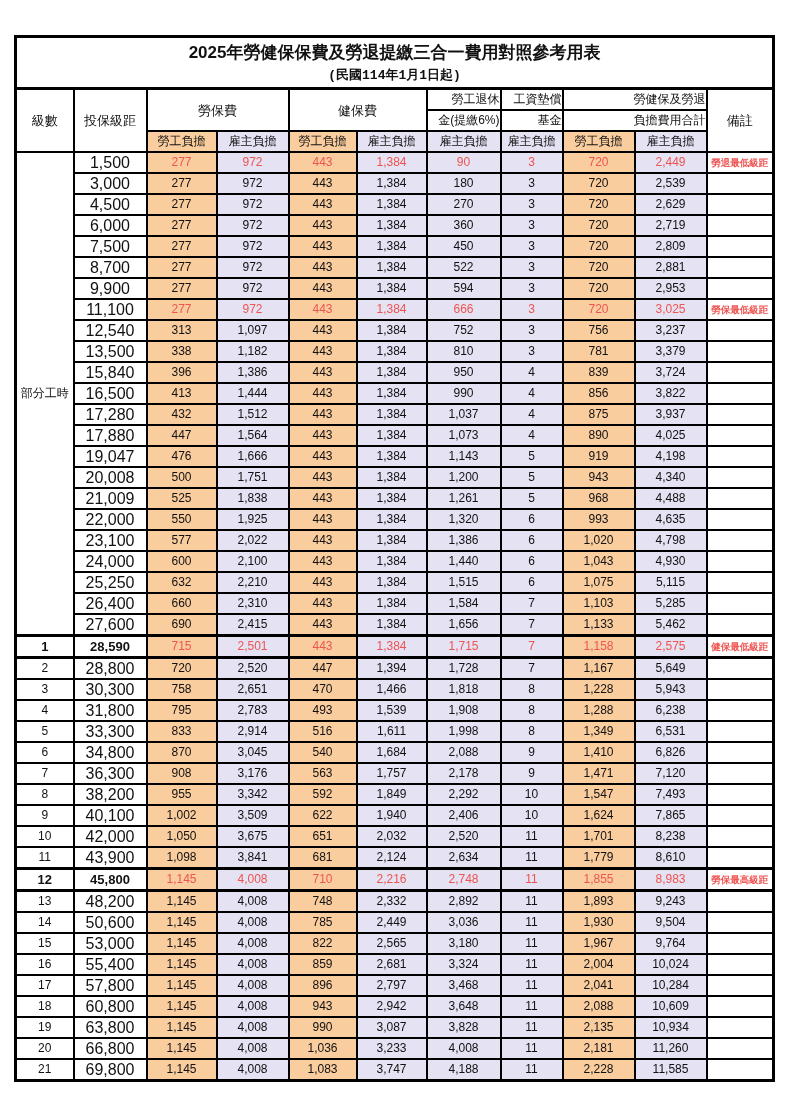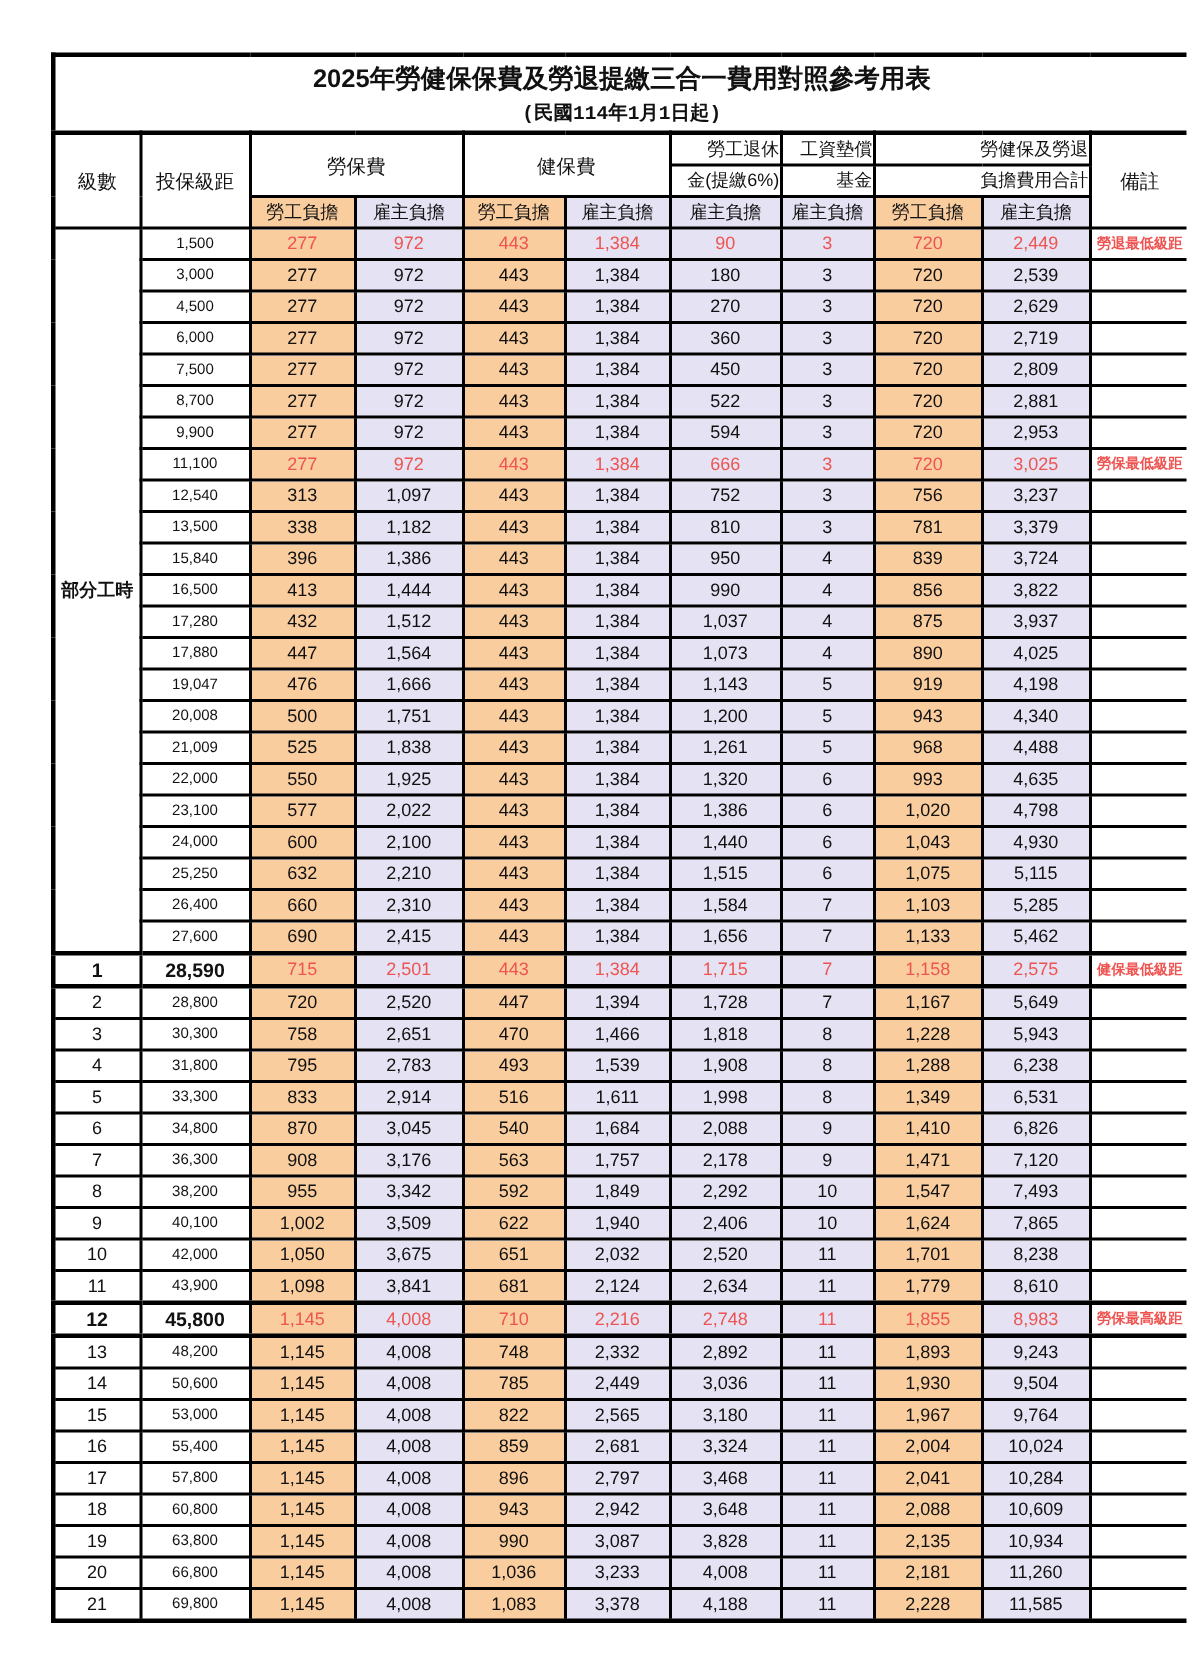--- a/index.html
+++ b/index.html
@@ -8,21 +8,21 @@
     --red:#EE5451;
     --border:#000000;
     --ink:#111111;
   }
   html,body{margin:0;padding:0;background:#ffffff;}
   body{
     width:791px;height:1120px;
     font-family:"Liberation Sans","DejaVu Sans",sans-serif;
     color:var(--ink);
   }
-  .page{padding:35px 16px 0 34px;}
+  .page{padding:35px 16px 0 14px;}
   table.fee-table{
     border-collapse:collapse;
     table-layout:fixed;
     width:758px;
     border:3px solid var(--border);
   }
   td{
     border:2px solid var(--border);
     text-align:center;
     vertical-align:middle;
@@ -35,22 +35,22 @@
   .title-cell{height:49px;border-bottom:3px solid var(--border);}
   .title-line{font-size:17px;font-weight:bold;line-height:26px;}
   .subtitle-line{font-size:13px;font-weight:bold;line-height:19px;font-family:Liberation Mono, monospace;}
   .hdr{font-size:13px;height:19px;line-height:17px;}
   .hdr2{font-size:12px;height:19px;line-height:17px;text-align:right;}
   .subhdr{font-size:12px;height:19px;line-height:17px;margin-top:40px;}
   tbody td{height:19px;line-height:19px;}
   .worker{background:var(--worker-bg);}
   .employer{background:var(--employer-bg);}
   .level-cell{font-size:12px;}
-  .part-time-cell{font-size:12px;letter-spacing:0;font-weight:bold;}
-  .bracket-cell{font-size:10px;}
+  .part-time-cell{font-size:12px;letter-spacing:0;}
+  .bracket-cell{font-size:16px;}
   .bracket-cell.bold,.level-cell.bold{font-weight:bold;font-size:13px;}
   .remark-cell{font-size:9.5px;color:var(--red);font-weight:bold;line-height:19px;margin-top:40px;}
   tr.red-row td.val,tr.red-row td.remark-cell{color:var(--red);}
   tr.thick-row td{border-top-width:3px;border-bottom-width:3px;}
 </style>
 </head>
 <body>
 
 <div class="page">
   <table class="fee-table">
@@ -637,21 +637,21 @@
           <td class="val worker">2,181</td>
           <td class="val employer">11,260</td>
           <td class="remark-cell"></td>
         </tr>
         <tr>
           <td class="level-cell">21</td>
           <td class="bracket-cell">69,800</td>
           <td class="val worker">1,145</td>
           <td class="val employer">4,008</td>
           <td class="val worker">1,083</td>
-          <td class="val employer">3,378</td>
+          <td class="val employer">3,747</td>
           <td class="val employer">4,188</td>
           <td class="val employer">11</td>
           <td class="val worker">2,228</td>
           <td class="val employer">11,585</td>
           <td class="remark-cell"></td>
         </tr>
       </tbody>
   </table>
 </div>
 

